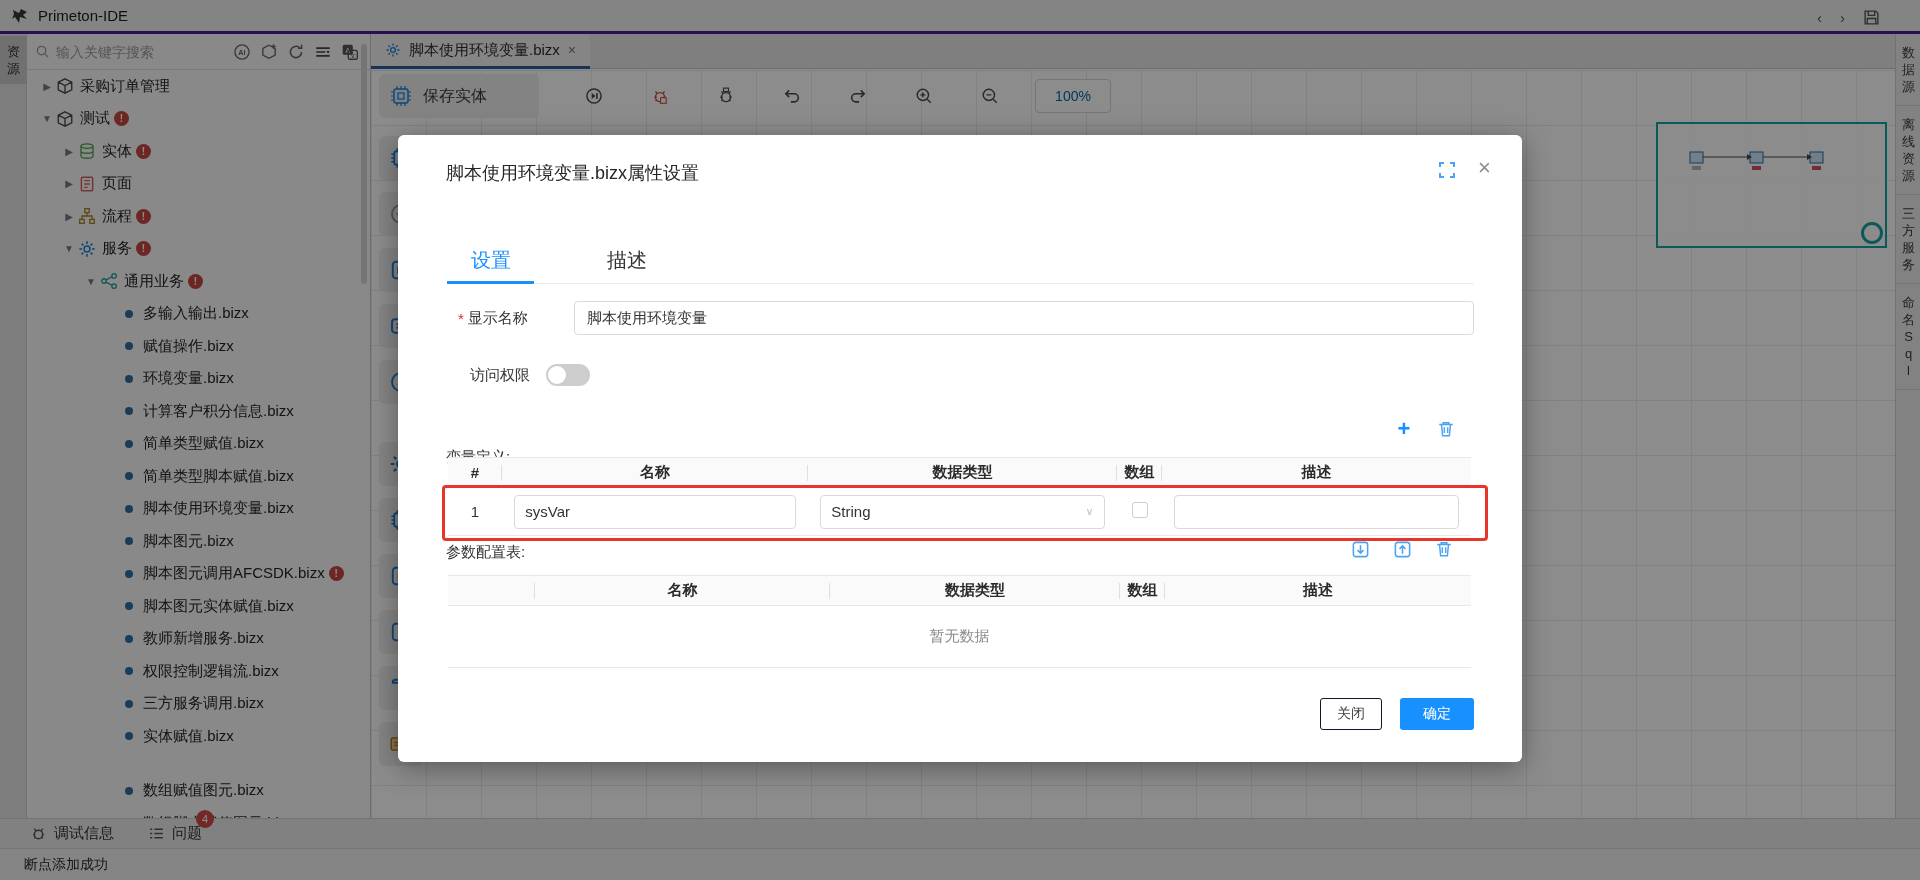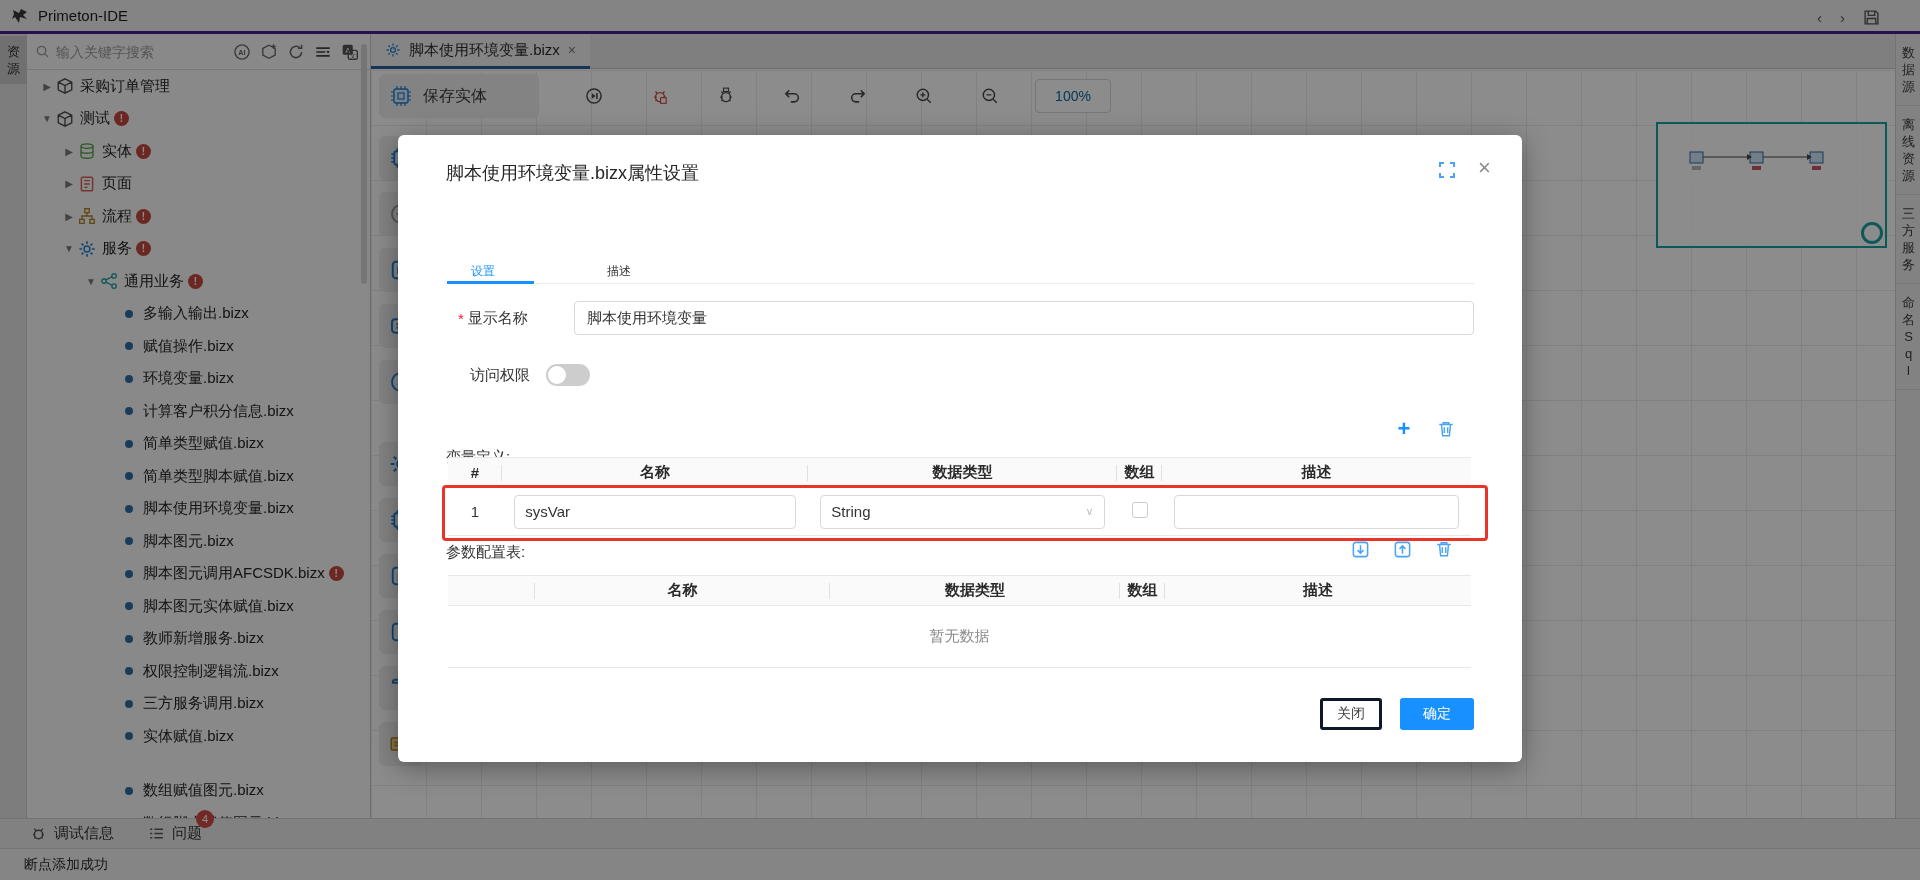--- a/index.html
+++ b/index.html
@@ -62,21 +62,21 @@
   
   #right-rail{left:1895px;top:34px;width:25px;height:812px;background:#ededed;border-left:1px solid #cfcfcf;}
   .rr-item{width:25px;padding:10px 0;border-bottom:1px solid #d8d8d8;color:#3c3c3c;font-size:13px;text-align:center;line-height:17px;cursor:pointer;}
 
   
   #mask{left:0;top:0;width:1920px;height:880px;background:rgba(0,0,0,0.45);z-index:100;}
   #dialog{left:398px;top:135px;width:1124px;height:627px;background:#fff;border-radius:6px;box-shadow:0 6px 28px rgba(0,0,0,.35);z-index:200;}
   #dlg-title{position:absolute;left:48px;top:26px;font-size:18px;color:#262626;font-weight:500;}
   #dlg-expand{position:absolute;left:1040px;top:26px;cursor:pointer;}
   #dlg-close{position:absolute;left:1080px;top:20px;font-size:22px;color:#8c8c8c;cursor:pointer;}
-  .dlg-tab{position:absolute;top:128px;font-size:12px;cursor:pointer;}
+  .dlg-tab{position:absolute;top:112px;font-size:20px;cursor:pointer;}
   #tab-settings{left:73px;color:var(--accent);}
   #tab-desc{left:209px;color:#333;}
   #ink-bar{position:absolute;left:49px;top:146px;width:87px;height:3px;background:var(--accent);}
   #tab-divider{position:absolute;left:48px;top:148px;width:1028px;height:1px;background:#ececec;}
 
   .req-star{color:#f5222d;font-size:15px;}
   #row-name{position:absolute;left:60px;top:166px;width:1016px;height:34px;display:flex;align-items:center;}
   #lbl-name{font-size:15px;color:#333;margin:0 12px 0 4px;}
   #inp-name{position:absolute;left:116px;top:0;width:900px;height:34px;border:1px solid #d9d9d9;border-radius:4px;font-size:15px;color:#333;padding:0 12px;outline:none;}
   #row-access{position:absolute;left:72px;top:228px;height:24px;display:flex;align-items:center;}
@@ -102,21 +102,21 @@
   .cell-center{text-align:center;}
   .cell-input{width:92%;height:34px;border:1px solid #d9d9d9;border-radius:4px;font-size:15px;color:#333;padding:0 10px;outline:none;background:#fff;}
   .cell-select{width:92%;height:34px;border:1px solid #d9d9d9;border-radius:4px;display:inline-flex;align-items:center;justify-content:space-between;padding:0 10px;cursor:pointer;background:#fff;}
   .cell-select .chev{color:#bfbfbf;font-size:11px;}
   .cb{width:16px;height:16px;border:1px solid #c9cdd4;border-radius:3px;background:#fff;display:inline-block;cursor:pointer;}
   #empty-text{color:#8c8c8c;}
 
   #annot-box{position:absolute;left:-6px;top:-3px;width:1046px;height:56px;border:3px solid var(--annot);border-radius:4px;z-index:300;pointer-events:none;}
 
   #dlg-footer{position:absolute;left:0;top:563px;width:1124px;height:40px;}
-  #btn-close{position:absolute;left:922px;width:62px;height:32px;background:#fff;border:3px solid #0f172a;border-radius:3px;font-size:14px;color:#444;cursor:pointer;}
+  #btn-close{position:absolute;left:922px;width:62px;height:32px;background:#fff;border:1px solid #0f172a;border-radius:3px;font-size:14px;color:#444;cursor:pointer;}
   #btn-ok{position:absolute;left:1002px;width:74px;height:32px;background:var(--accent);border:none;border-radius:3px;font-size:14px;color:#fff;cursor:pointer;}
 </style>
 </head>
 <body>
 
 <div id="titlebar" class="abs">
   <svg width="20" height="20" viewBox="0 0 20 20" style="margin-left:10px">
       <path d="M3 4l6 3 2-4 6 3-4 3 4 4-7-2-1 6-4-6-3 2 2-5z" fill="#3a3a3a"></path>
     </svg>
   <span id="app-title">Primeton-IDE</span>

